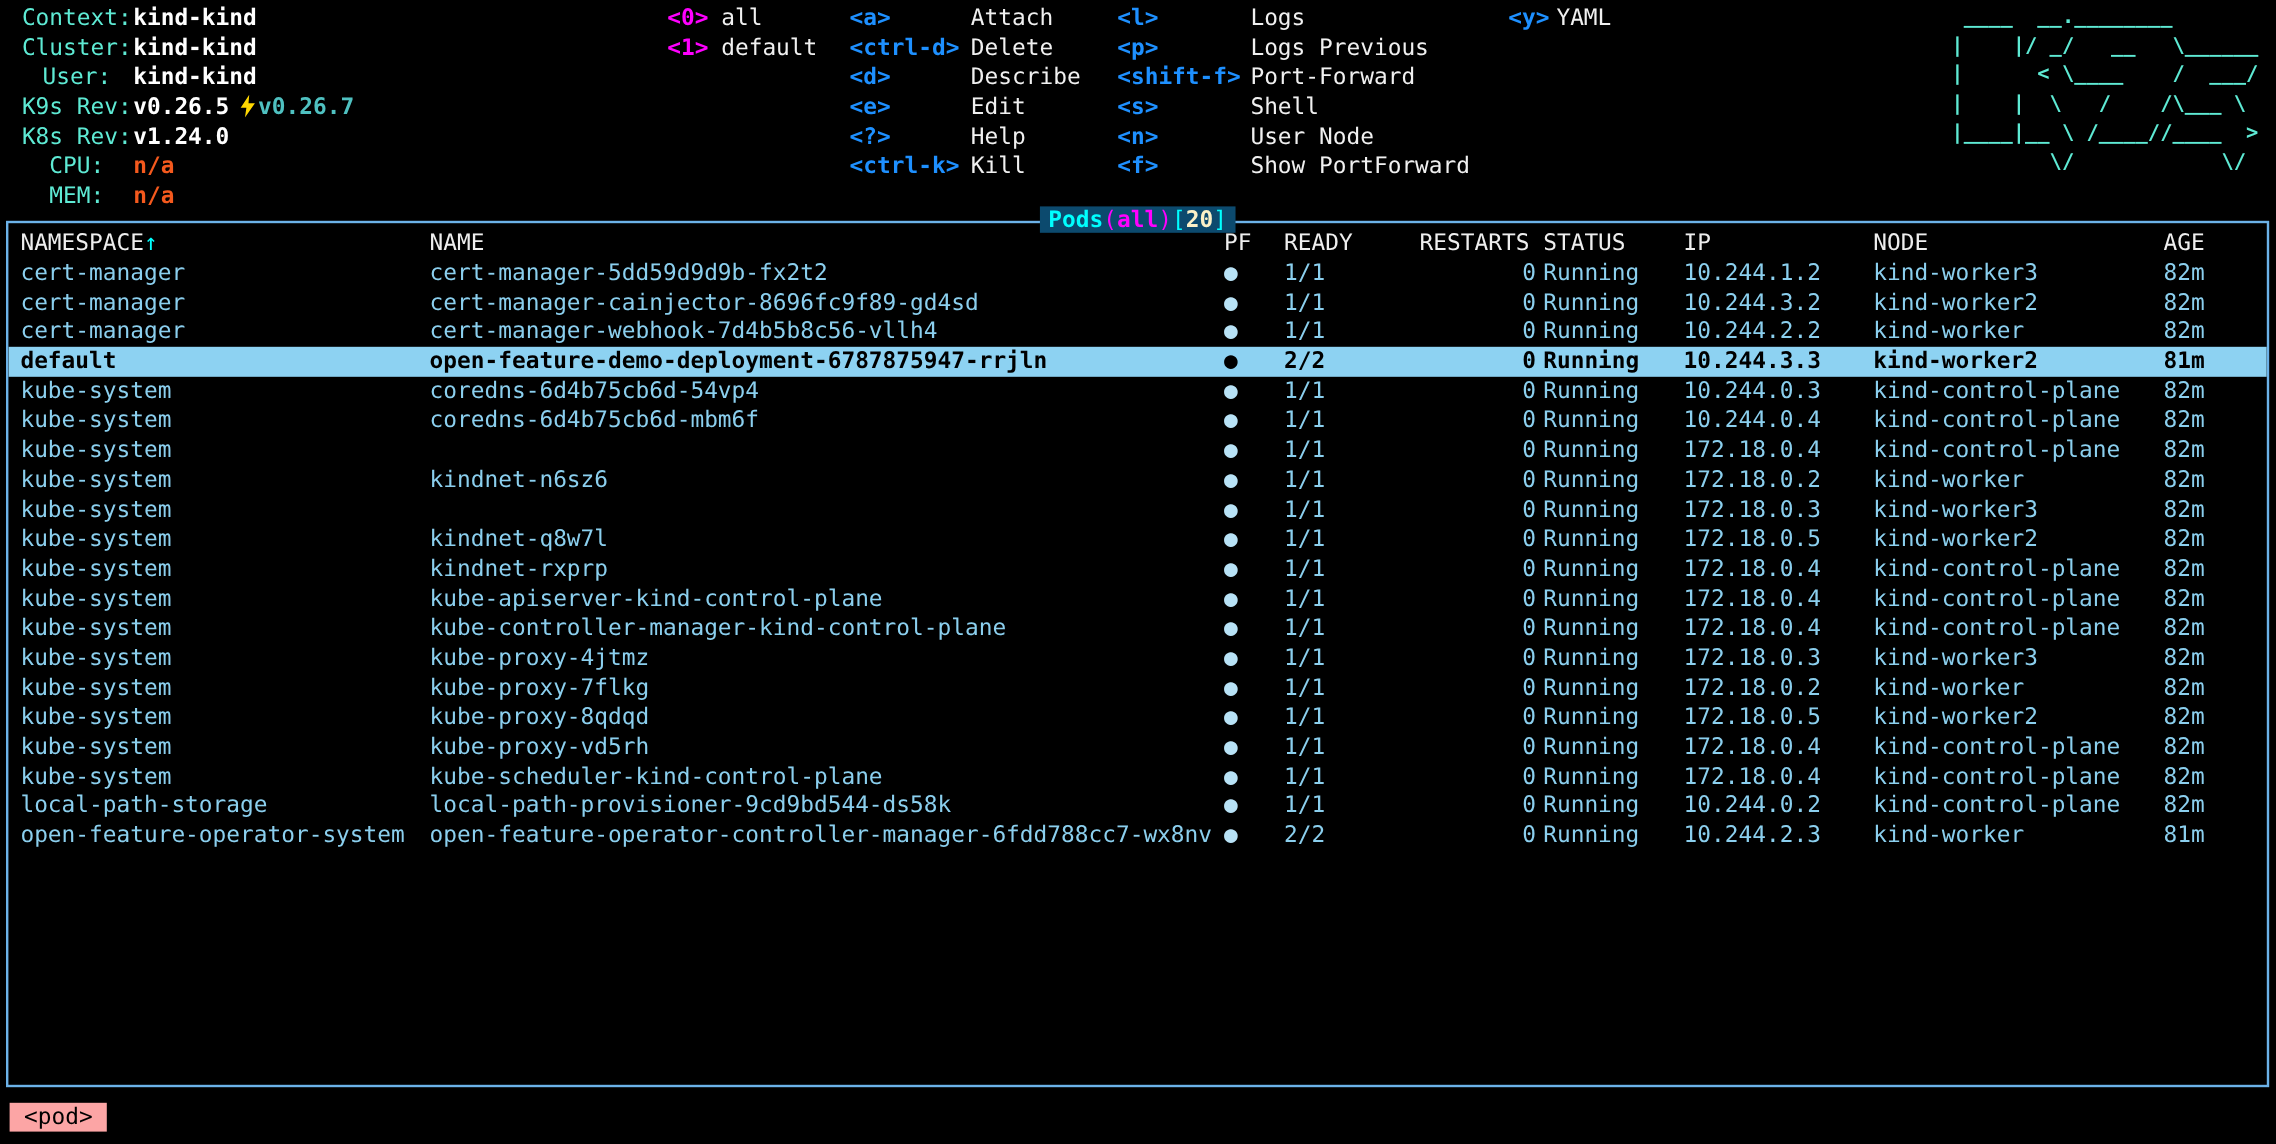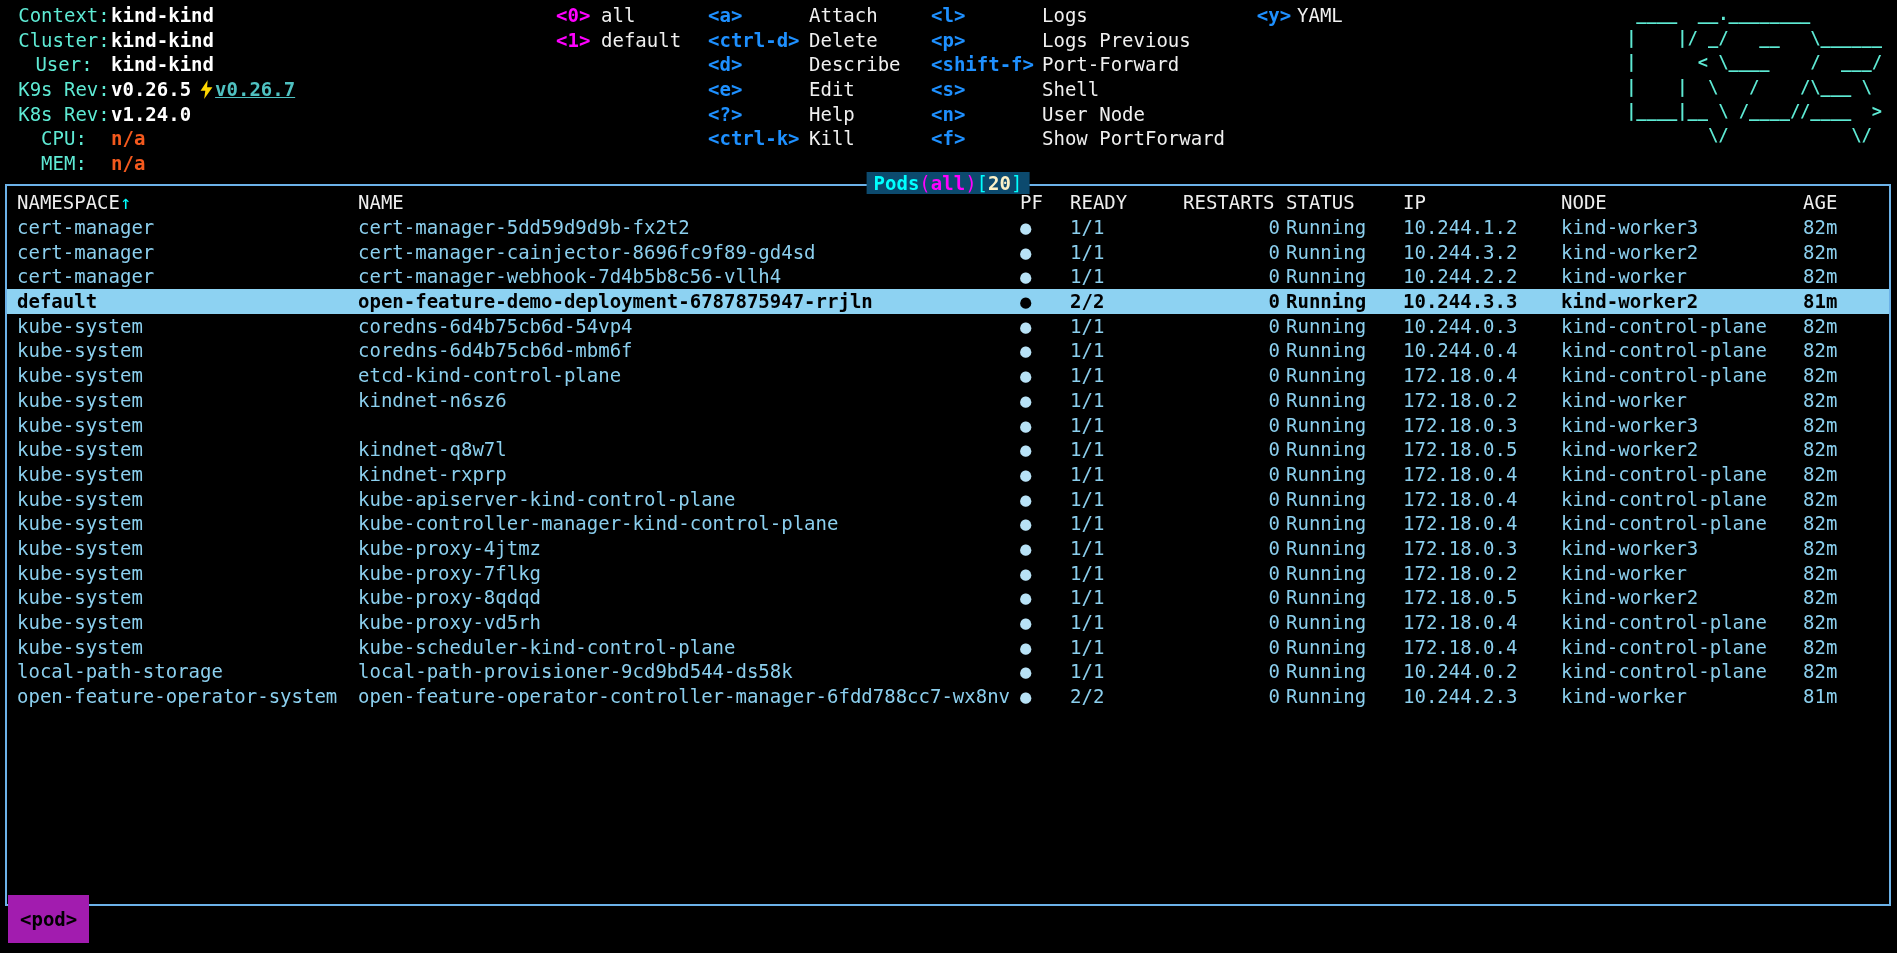--- a/index.html
+++ b/index.html
@@ -9,21 +9,21 @@
     font-family:"DejaVu Sans Mono","Liberation Mono",monospace;
     font-size:19px; color:#e8e8e8;
   }
   .line { height:24.7px; line-height:24.7px; white-space:pre; }
 
   
   #cluster-info { position:absolute; left:17px; top:3px; }
   #cluster-info .lbl { display:inline-block; width:94px; color:#5eead4;text-align:center; }
   #cluster-info .val { color:#ffffff; font-weight:bold; }
   #cluster-info .val.na { color:#f4591d; }
-  #cluster-info .upgrade { color:#4fc1c1; font-weight:bold;text-decoration:underline; }
+  #cluster-info .upgrade { color:#4fc1c1; font-weight:bold; }
   .bolt-icon { display:inline-block; width:15px; height:19px; vertical-align:-3px; margin:0 1px 0 8px; }
 
   
   .menu-col { position:absolute; top:3px; }
   #menu-col-ns  { left:556px; }
   #menu-col-a   { left:708px; }
   #menu-col-b   { left:931px; }
   #menu-col-c   { left:1251px;text-align:center; }
   .menu-item { cursor:pointer; }
   .hk { font-weight:bold; color:#1e90ff; display:inline-block; }
@@ -69,22 +69,22 @@
   .c-age { left:1796px; width:80px; }
   .sort-arrow { color:#00ffff; }
   .bullet { color:#b8e2f6; }
   .trow.selected { background:#8dd2f2; color:#000; font-weight:bold; }
   .trow.selected .bullet { color:#000; }
   .trow { cursor:pointer; }
 
   
   #crumbs { position:absolute; left:8px; bottom:10px; }
   #crumb-pod {
-    display:inline-block; background:#a21caf; color:#000; font-weight:bold;
-    padding:13px 12px; cursor:pointer;
+    display:inline-block; background:#fca5a5; color:#000; font-weight:normal;
+    padding:1px 12px; cursor:pointer;
   }
 </style>
 </head>
 <body>
 
 <div id="cluster-info">
     <div class="line"><span class="lbl">Context:</span><span class="val">kind-kind</span></div>
     <div class="line"><span class="lbl">Cluster:</span><span class="val">kind-kind</span></div>
     <div class="line"><span class="lbl">User:</span><span class="val">kind-kind</span></div>
     <div class="line"><span class="lbl">K9s Rev:</span><span class="val">v0.26.5</span><span class="bolt-icon"><svg viewBox="0 0 10 16" width="15" height="19">
@@ -142,21 +142,21 @@
       <span class="cell c-nd">NODE</span>
       <span class="cell c-age">AGE</span>
     </div>
     <div id="rows">
         <div class="trow"><span class="cell c-ns">cert-manager</span><span class="cell c-nm">cert-manager-5dd59d9d9b-fx2t2</span><span class="cell c-pf bullet">●</span><span class="cell c-rdy">1/1</span><span class="cell c-rst">0</span><span class="cell c-st">Running</span><span class="cell c-ip">10.244.1.2</span><span class="cell c-nd">kind-worker3</span><span class="cell c-age">82m</span></div>
         <div class="trow"><span class="cell c-ns">cert-manager</span><span class="cell c-nm">cert-manager-cainjector-8696fc9f89-gd4sd</span><span class="cell c-pf bullet">●</span><span class="cell c-rdy">1/1</span><span class="cell c-rst">0</span><span class="cell c-st">Running</span><span class="cell c-ip">10.244.3.2</span><span class="cell c-nd">kind-worker2</span><span class="cell c-age">82m</span></div>
         <div class="trow"><span class="cell c-ns">cert-manager</span><span class="cell c-nm">cert-manager-webhook-7d4b5b8c56-vllh4</span><span class="cell c-pf bullet">●</span><span class="cell c-rdy">1/1</span><span class="cell c-rst">0</span><span class="cell c-st">Running</span><span class="cell c-ip">10.244.2.2</span><span class="cell c-nd">kind-worker</span><span class="cell c-age">82m</span></div>
         <div class="trow selected"><span class="cell c-ns">default</span><span class="cell c-nm">open-feature-demo-deployment-6787875947-rrjln</span><span class="cell c-pf bullet">●</span><span class="cell c-rdy">2/2</span><span class="cell c-rst">0</span><span class="cell c-st">Running</span><span class="cell c-ip">10.244.3.3</span><span class="cell c-nd">kind-worker2</span><span class="cell c-age">81m</span></div>
         <div class="trow"><span class="cell c-ns">kube-system</span><span class="cell c-nm">coredns-6d4b75cb6d-54vp4</span><span class="cell c-pf bullet">●</span><span class="cell c-rdy">1/1</span><span class="cell c-rst">0</span><span class="cell c-st">Running</span><span class="cell c-ip">10.244.0.3</span><span class="cell c-nd">kind-control-plane</span><span class="cell c-age">82m</span></div>
         <div class="trow"><span class="cell c-ns">kube-system</span><span class="cell c-nm">coredns-6d4b75cb6d-mbm6f</span><span class="cell c-pf bullet">●</span><span class="cell c-rdy">1/1</span><span class="cell c-rst">0</span><span class="cell c-st">Running</span><span class="cell c-ip">10.244.0.4</span><span class="cell c-nd">kind-control-plane</span><span class="cell c-age">82m</span></div>
-        <div class="trow"><span class="cell c-ns">kube-system</span><span class="cell c-nm">etcd-kind-control-plane</span><span class="cell c-pf bullet">●</span><span class="cell c-rdy">1/1</span><span class="cell c-rst">0</span><span class="cell c-st">Running</span><span class="cell c-ip">172.18.0.4</span><span class="cell c-nd">kind-control-plane</span><span class="cell c-age">82m</span></div>
+        <div class="trow"><span class="cell c-ns">kube-system</span><span class="cell c-pf bullet">●</span><span class="cell c-rdy">1/1</span><span class="cell c-rst">0</span><span class="cell c-st">Running</span><span class="cell c-ip">172.18.0.4</span><span class="cell c-nd">kind-control-plane</span><span class="cell c-age">82m</span></div>
         <div class="trow"><span class="cell c-ns">kube-system</span><span class="cell c-nm">kindnet-n6sz6</span><span class="cell c-pf bullet">●</span><span class="cell c-rdy">1/1</span><span class="cell c-rst">0</span><span class="cell c-st">Running</span><span class="cell c-ip">172.18.0.2</span><span class="cell c-nd">kind-worker</span><span class="cell c-age">82m</span></div>
         <div class="trow"><span class="cell c-ns">kube-system</span><span class="cell c-pf bullet">●</span><span class="cell c-rdy">1/1</span><span class="cell c-rst">0</span><span class="cell c-st">Running</span><span class="cell c-ip">172.18.0.3</span><span class="cell c-nd">kind-worker3</span><span class="cell c-age">82m</span></div>
         <div class="trow"><span class="cell c-ns">kube-system</span><span class="cell c-nm">kindnet-q8w7l</span><span class="cell c-pf bullet">●</span><span class="cell c-rdy">1/1</span><span class="cell c-rst">0</span><span class="cell c-st">Running</span><span class="cell c-ip">172.18.0.5</span><span class="cell c-nd">kind-worker2</span><span class="cell c-age">82m</span></div>
         <div class="trow"><span class="cell c-ns">kube-system</span><span class="cell c-nm">kindnet-rxprp</span><span class="cell c-pf bullet">●</span><span class="cell c-rdy">1/1</span><span class="cell c-rst">0</span><span class="cell c-st">Running</span><span class="cell c-ip">172.18.0.4</span><span class="cell c-nd">kind-control-plane</span><span class="cell c-age">82m</span></div>
         <div class="trow"><span class="cell c-ns">kube-system</span><span class="cell c-nm">kube-apiserver-kind-control-plane</span><span class="cell c-pf bullet">●</span><span class="cell c-rdy">1/1</span><span class="cell c-rst">0</span><span class="cell c-st">Running</span><span class="cell c-ip">172.18.0.4</span><span class="cell c-nd">kind-control-plane</span><span class="cell c-age">82m</span></div>
         <div class="trow"><span class="cell c-ns">kube-system</span><span class="cell c-nm">kube-controller-manager-kind-control-plane</span><span class="cell c-pf bullet">●</span><span class="cell c-rdy">1/1</span><span class="cell c-rst">0</span><span class="cell c-st">Running</span><span class="cell c-ip">172.18.0.4</span><span class="cell c-nd">kind-control-plane</span><span class="cell c-age">82m</span></div>
         <div class="trow"><span class="cell c-ns">kube-system</span><span class="cell c-nm">kube-proxy-4jtmz</span><span class="cell c-pf bullet">●</span><span class="cell c-rdy">1/1</span><span class="cell c-rst">0</span><span class="cell c-st">Running</span><span class="cell c-ip">172.18.0.3</span><span class="cell c-nd">kind-worker3</span><span class="cell c-age">82m</span></div>
         <div class="trow"><span class="cell c-ns">kube-system</span><span class="cell c-nm">kube-proxy-7flkg</span><span class="cell c-pf bullet">●</span><span class="cell c-rdy">1/1</span><span class="cell c-rst">0</span><span class="cell c-st">Running</span><span class="cell c-ip">172.18.0.2</span><span class="cell c-nd">kind-worker</span><span class="cell c-age">82m</span></div>
         <div class="trow"><span class="cell c-ns">kube-system</span><span class="cell c-nm">kube-proxy-8qdqd</span><span class="cell c-pf bullet">●</span><span class="cell c-rdy">1/1</span><span class="cell c-rst">0</span><span class="cell c-st">Running</span><span class="cell c-ip">172.18.0.5</span><span class="cell c-nd">kind-worker2</span><span class="cell c-age">82m</span></div>
         <div class="trow"><span class="cell c-ns">kube-system</span><span class="cell c-nm">kube-proxy-vd5rh</span><span class="cell c-pf bullet">●</span><span class="cell c-rdy">1/1</span><span class="cell c-rst">0</span><span class="cell c-st">Running</span><span class="cell c-ip">172.18.0.4</span><span class="cell c-nd">kind-control-plane</span><span class="cell c-age">82m</span></div>

